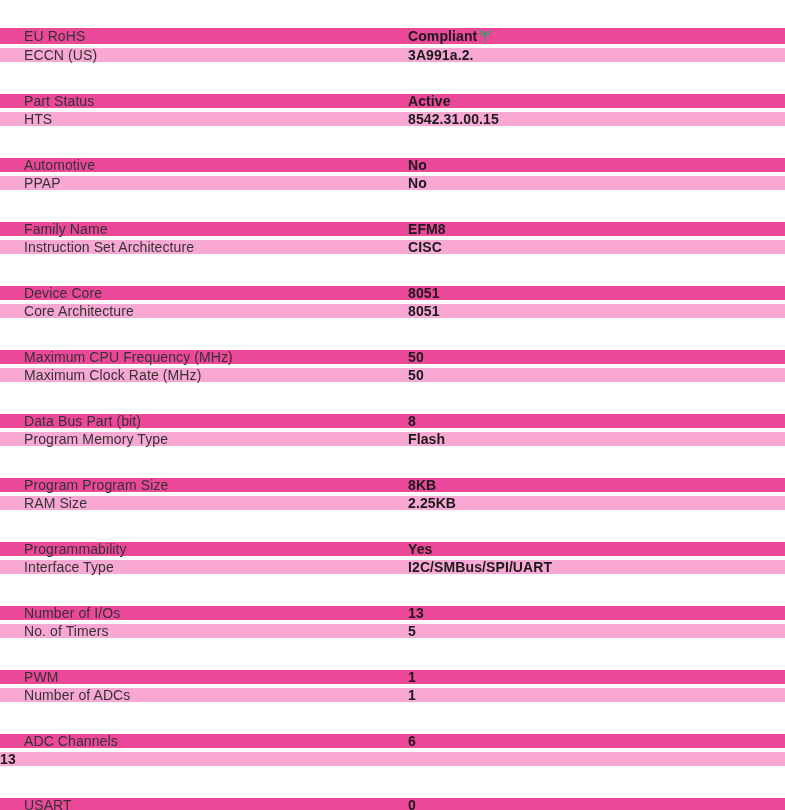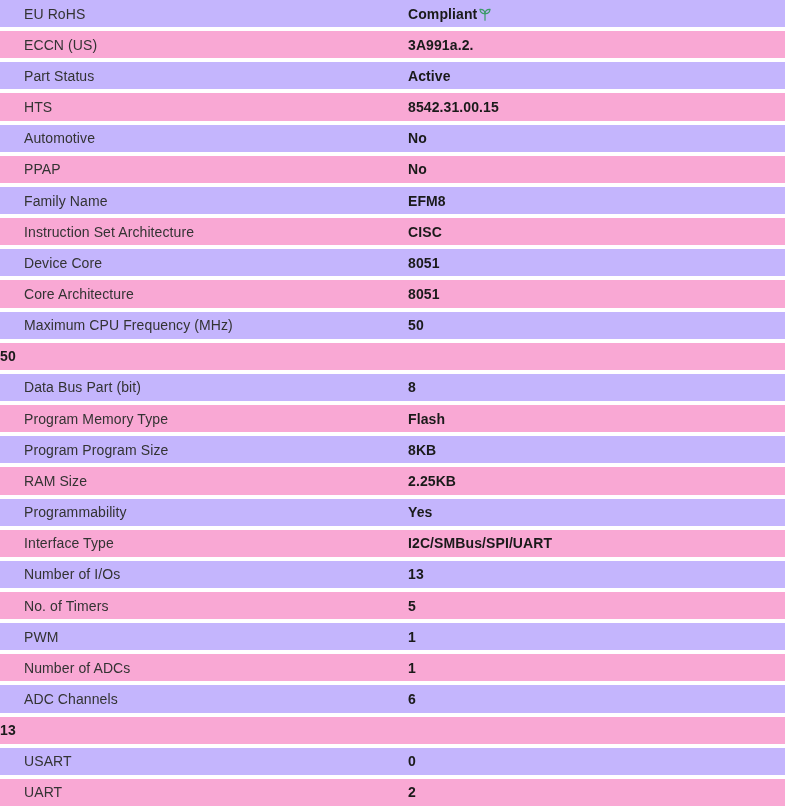--- a/index.html
+++ b/index.html
@@ -22,21 +22,22 @@
   }
   .spec-row {
     flex: 1 1 0;
     display: flex;
     align-items: center;
     box-sizing: border-box;
     border-bottom: 4px solid #ffffff;
     background: #f9a8d4;
   }
   .spec-row.alt {
-    background: #c4b5fd;
+    background: #ec4899;
+    margin-top: 28px;
   }
   .spec-label {
     box-sizing: border-box;
     width: 408px;
     padding-left: 24px;
     font-size: 14px;
     line-height: 1;
     color: #333333;
     letter-spacing: 0.1px;
     white-space: nowrap;
@@ -133,20 +134,21 @@
       <span>8051</span>
     </div>
   </div>
       <div class="spec-row alt">
     <div class="spec-label">Maximum CPU Frequency (MHz)</div>
     <div class="spec-value">
       <span>50</span>
     </div>
   </div>
       <div class="spec-row">
+    <div class="spec-label">Maximum Clock Rate (MHz)</div>
     <div class="spec-value">
       <span>50</span>
     </div>
   </div>
       <div class="spec-row alt">
     <div class="spec-label">Data Bus Part (bit)</div>
     <div class="spec-value">
       <span>8</span>
     </div>
   </div>

